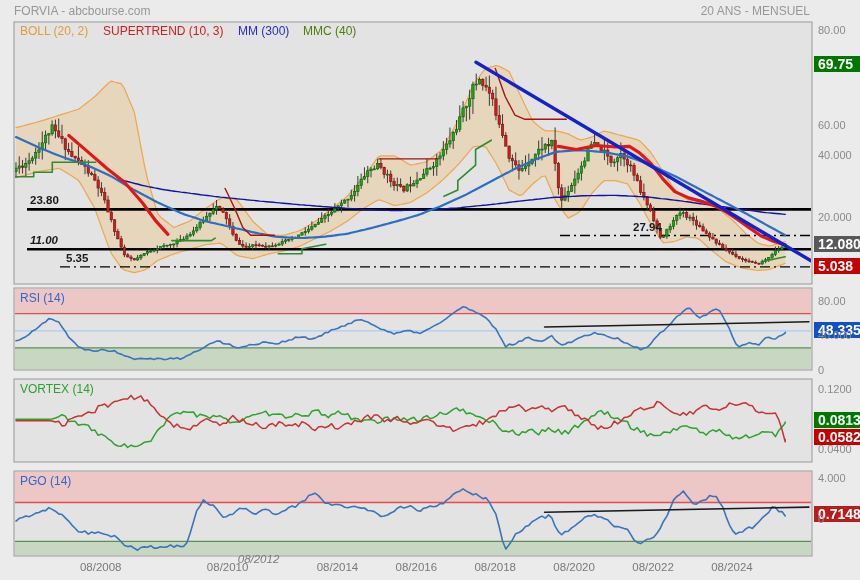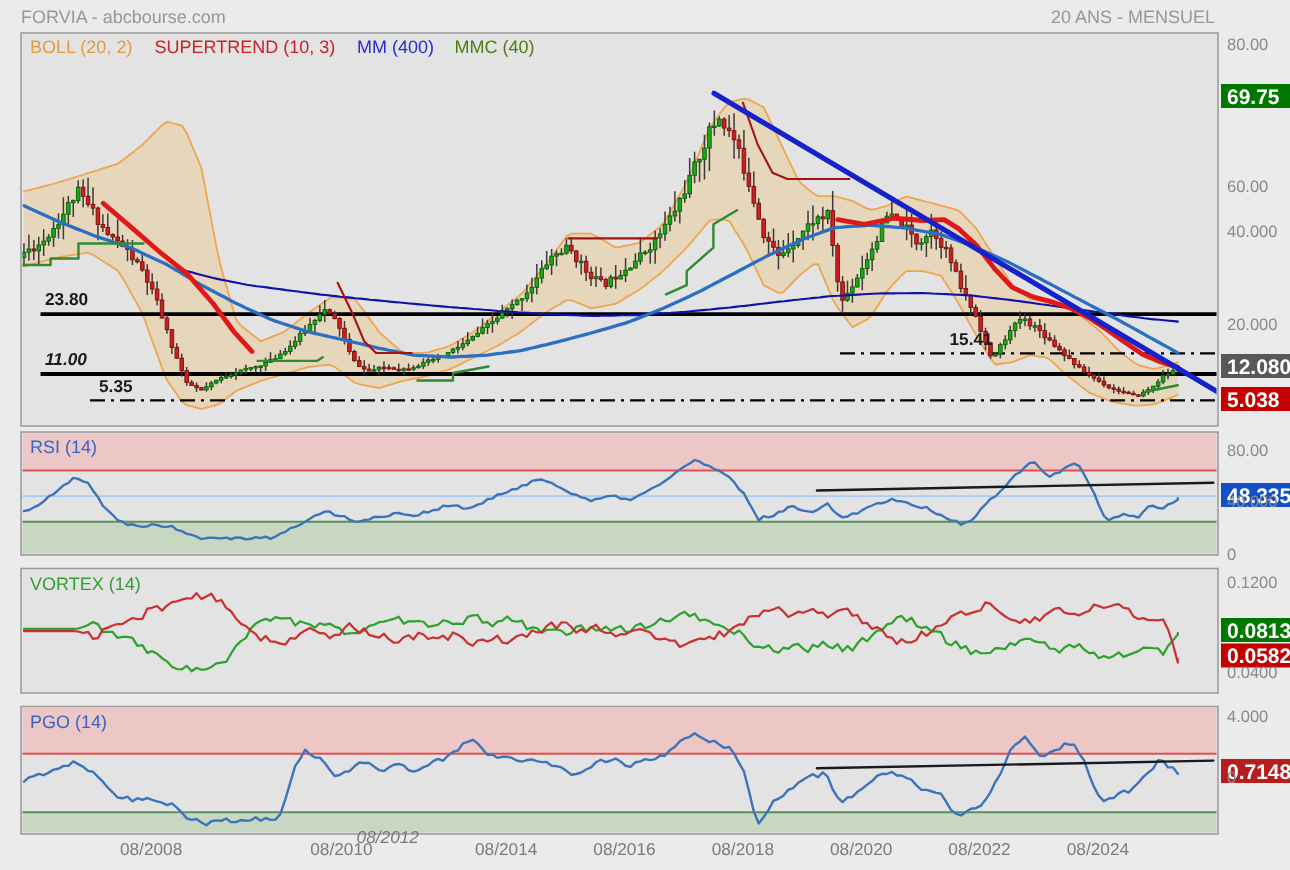--- a/index.html
+++ b/index.html
@@ -563,32 +563,32 @@
       <rect x="14" y="288" width="798" height="82" fill="none" stroke="#999" stroke-width="1"></rect>
       <rect x="14" y="379" width="798" height="83" fill="none" stroke="#999" stroke-width="1"></rect>
       <rect x="14" y="471" width="798" height="85" fill="none" stroke="#999" stroke-width="1"></rect>
     </svg>
 
   <span class="lbl title" style="left:14px">FORVIA - abcbourse.com</span>
   <span class="lbl title" style="right:50px">20 ANS - MENSUEL</span>
 
   <span class="lbl legend-item lg-boll" style="left:20px">BOLL (20, 2)</span>
   <span class="lbl legend-item lg-st" style="left:103px">SUPERTREND (10, 3)</span>
-  <span class="lbl legend-item lg-mm" style="left:238px">MM (400)</span>
+  <span class="lbl legend-item lg-mm" style="left:238px">MM (300)</span>
   <span class="lbl legend-item lg-mmc" style="left:303px">MMC (40)</span>
 
   <span class="lbl panel-label pl-blue" style="left:20px;top:291px">RSI (14)</span>
   <span class="lbl panel-label pl-green" style="left:20px;top:382px">VORTEX (14)</span>
   <span class="lbl panel-label pl-blue" style="left:20px;top:474px">PGO (14)</span>
 
   <div id="labels">
       <span class="lbl level-label" style="left: 30px; top: 194.392px;">23.80</span>
       <span class="lbl level-label" style="left: 30px; top: 234.302px; font-style: italic;">11.00</span>
       <span class="lbl level-label" style="left: 66px; top: 251.919px;">5.35</span>
-      <span class="lbl level-label" style="left: 633px; top: 220.552px;">15.41</span>
+      <span class="lbl level-label" style="left: 633px; top: 220.552px;">27.94</span>
       <span class="lbl tick" style="left: 818px; top: 24.16px;">80.00</span>
       <div class="badge" style="top: 56.1195px; background: rgb(0, 120, 0);">69.75</div>
       <span class="lbl tick" style="left: 818px; top: 86.52px; margin-top: 32px;">60.00</span>
       <span class="lbl tick" style="left: 818px; top: 148.88px;">40.000</span>
       <span class="lbl tick" style="left: 818px; top: 211.24px;">20.000</span>
       <div class="badge" style="top: 235.935px; background: rgb(88, 88, 90);">12.080</div>
       <div class="badge" style="top: 257.892px; background: rgb(196, 0, 0);">5.038</div>
       <span class="lbl tick" style="left: 818px; top: 295.18px;">80.00</span>
       <div class="badge" style="top: 322.222px; background: rgb(17, 80, 200);">48.335</div>
       <span class="lbl tick" style="left: 818px; top: 329.34px;">40.000</span>

